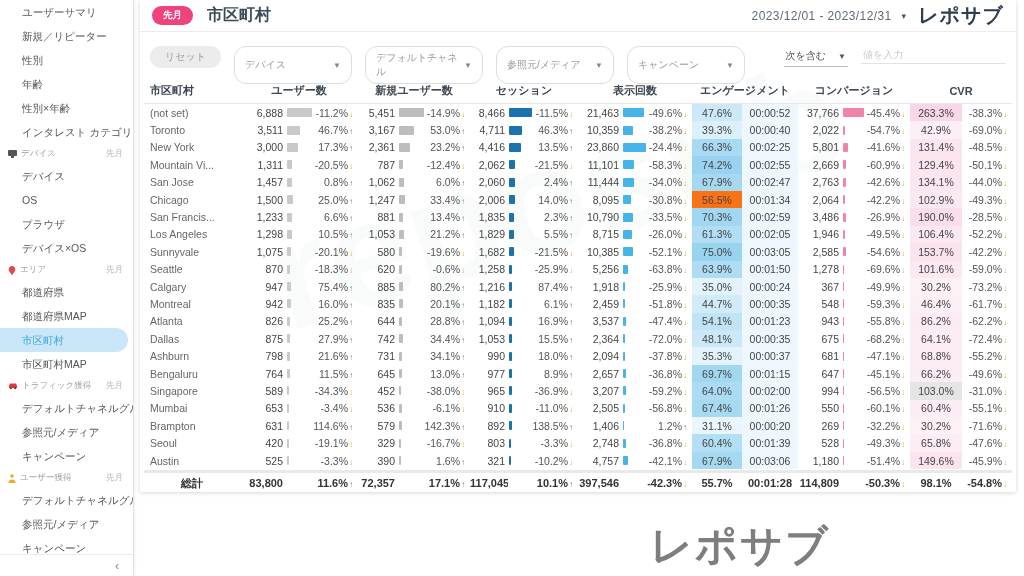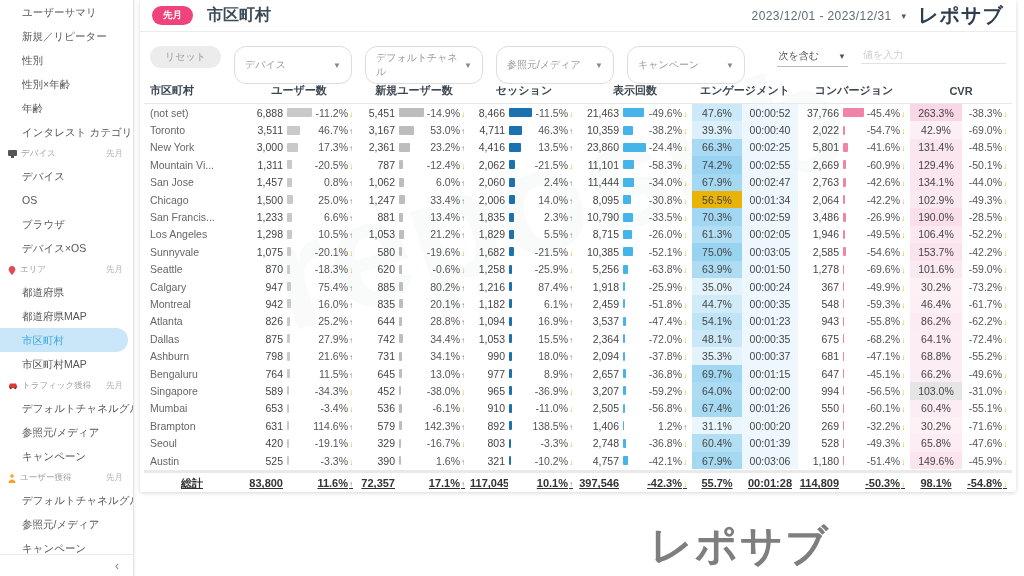--- a/index.html
+++ b/index.html
@@ -24,21 +24,21 @@
   .badge{background:#f0437c;color:#fff;font-size:9.5px;font-weight:700;padding:3px 11px;border-radius:10px;margin-right:14px;}
   .title{font-size:16px;font-weight:700;color:#3a4a57;}
   .daterange{margin-left:auto;font-size:12px;color:#5f6b75;letter-spacing:.4px;cursor:pointer;}
   .d-caret{margin:0 12px 0 10px;color:#555;font-size:9px;cursor:pointer;}
   .logo-top{font-size:20px;font-weight:800;color:#2e3e4e;letter-spacing:1px;}
 
   .c-filters{height:30px;display:flex;align-items:flex-start;padding:0 10px;gap:13px;font-size:10px;margin-top:14px;}
   .f-reset{background:#ececec;color:#9a9a9a;padding:4px 15px;border-radius:12px;cursor:pointer;}
   .f-pill{border:1px solid #ddd;border-radius:12px;color:#999;padding:4px 10px;width:118px;display:flex;justify-content:space-between;align-items:center;cursor:pointer;background:#fff;}
   .f-pill .crt{color:#888;font-size:8px;}
-  .f-cond{margin-left:auto;color:#555;border-bottom:1px solid #bbb;padding:3px 2px;display:flex;align-items:center;gap:19px;cursor:pointer;}
+  .f-cond{margin-left:auto;color:#555;border-bottom:1px solid #bbb;padding:3px 2px;display:flex;align-items:center;gap:12px;cursor:pointer;}
   .f-cond .crt{font-size:8px;color:#555;}
   .f-input{border:none;border-bottom:1px solid #e2e2e2;width:145px;font-size:10px;padding:3px 2px;outline:none;color:#555;}
   .f-input::placeholder{color:#ccc;}
 
   
   .tbl{padding:0 4px;position:relative;}
   .tgrid{display:grid;grid-template-columns:96px 46px 26px 46px 40px 26px 46px 38px 24px 46px 44px 24px 46px 50px 56px 44px 22px 46px 52px 50px;align-items:center;}
   .thead{height:26px;font-weight:700;color:#3c4650;font-size:11px;margin-top:2px;border-bottom:1px solid #e8e8e8;}
   .h{text-align:center;}
   .h.city{text-align:left;padding-left:6px;}
@@ -50,42 +50,42 @@
   .cell.num{text-align:right;color:#444;padding-right:3px;}
   .cell.barc{padding-left:1px;display:flex;align-items:center;height:100%;}
   .cell.barc i{display:block;height:9px;border-radius:1px;}
   .cell.pct{text-align:right;color:#555;padding-right:5px;}
   .cell.er,.cell.cvrv{align-self:stretch;display:flex;align-items:center;justify-content:center;color:#444;}
   .cell.et{align-self:stretch;display:flex;align-items:center;justify-content:center;color:#444;background:#edf7fd;}
   .ar{font-style:normal;font-size:8px;margin-left:1px;}
   .ar.up{color:#4caf50;}
   .ar.dn{color:#f6a21e;}
   .trow.total{height:24px;font-weight:700;font-size:11px;color:#333;border-top:3px solid #e9e9e9;border-bottom:1px solid #eee;margin-top:1px;}
-  .trow.total .cell{background:none!important;color:#333;text-decoration:underline;}
+  .trow.total .cell{background:none!important;color:#333;}
   .trow.total .cell.city{text-align:center;padding:0;}
 
   .c-foot{display:flex;justify-content:space-between;align-items:center;padding:4px 8px 0 8px;}
   .f-upd{font-size:7px;color:#c9c9c9;}
   .f-upd a{color:#c9c9c9;text-decoration:underline;cursor:pointer;}
   .f-copy{font-size:8px;color:#b3b3b3;}
 
   .logo-bottom{position:absolute;right:10px;bottom:2px;font-size:42px;font-weight:800;color:#7e7e7e;letter-spacing:2px;z-index:1;}
 </style>
 </head>
 <body>
 
 <div class="page">
 
   <aside class="sidebar">
     <nav id="side-items">
         <div class="s-item">ユーザーサマリ</div>
         <div class="s-item">新規／リピーター</div>
         <div class="s-item">性別</div>
+        <div class="s-item">年齢</div>
         <div class="s-item">性別×年齢</div>
-        <div class="s-item">年齢</div>
         <div class="s-item">インタレスト カテゴリ</div>
         <div class="s-section">
           <span class="s-ic">
             <svg width="9" height="8">
               <rect width="9" height="6" rx="1" fill="#555"></rect>
               <rect x="3" y="6" width="3" height="2" fill="#555"></rect>
             </svg>
           </span>
           <span>デバイス</span>
           <span class="s-badge">先月</span>
@@ -365,21 +365,21 @@
             <div class="cell num">2,006</div>
   <div class="cell barc">
               <i style="width:24%;background:#1b72ae"></i>
             </div>
             <div class="cell pct">14.0%<b class="ar up">↑</b></div>
             <div class="cell num">8,095</div>
   <div class="cell barc">
               <i style="width:34%;background:#44b4e9"></i>
             </div>
             <div class="cell pct">-30.8%<b class="ar dn">↓</b></div>
-    <div class="cell er" style="background:#eab308">56.5%</div>
+    <div class="cell er" style="background:#f97316">56.5%</div>
     <div class="cell et">00:01:34</div>
     <div class="cell num">2,064</div>
   <div class="cell barc">
               <i style="width:9%;background:#f183ab"></i>
             </div>
             <div class="cell pct">-42.2%<b class="ar dn">↓</b></div>
     <div class="cell cvrv" style="background:#fbe9f1">102.9%</div>
     <div class="cell pct">-49.3%<b class="ar dn">↓</b></div>
   </div>
           <div class="tgrid trow">

